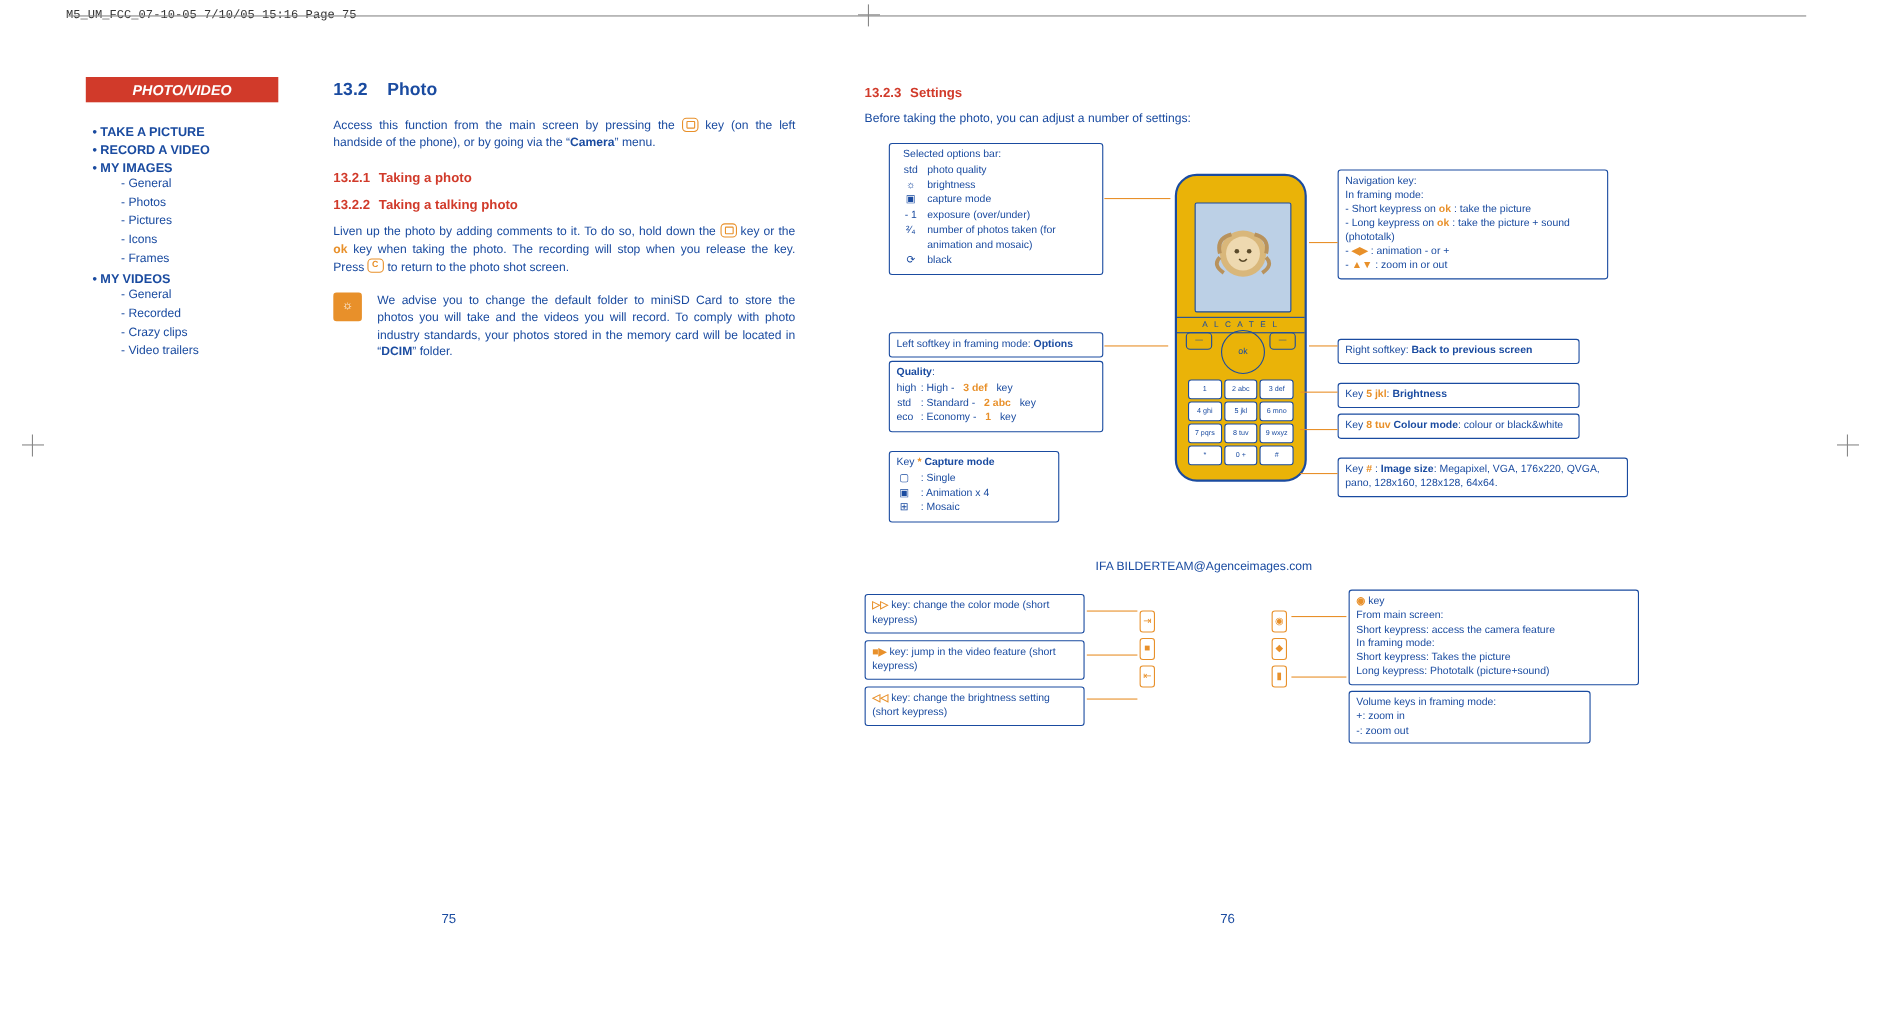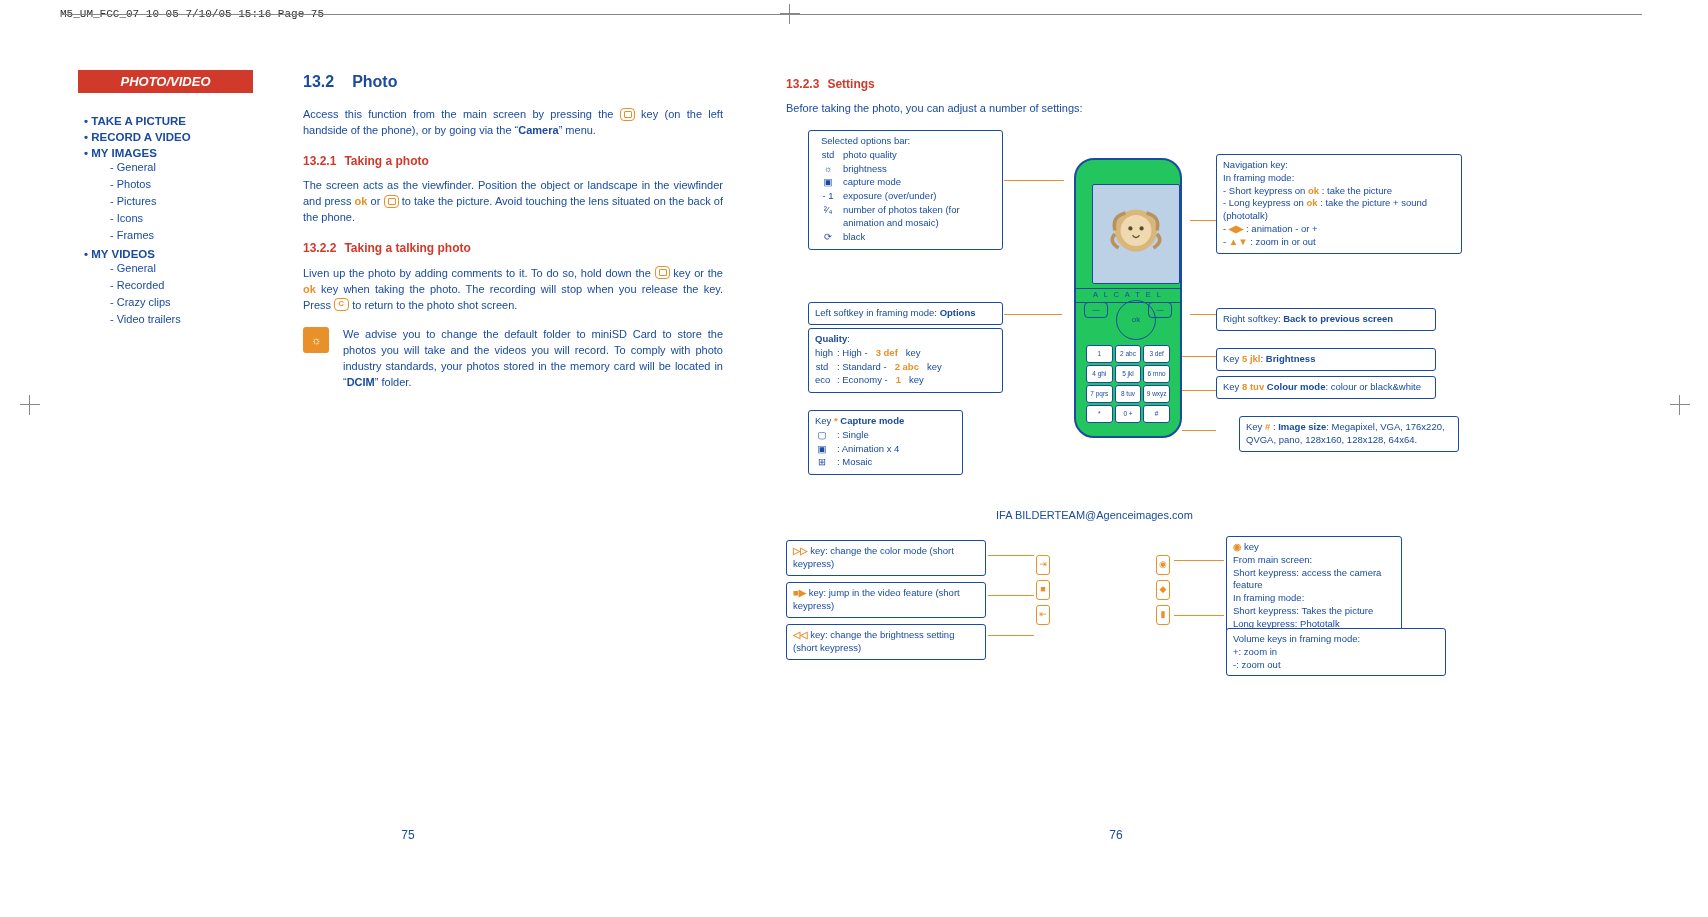--- a/index.html
+++ b/index.html
@@ -92,22 +92,22 @@
     padding: 4px 6px;
     background:#fff;
     position:absolute;
     line-height:1.35;
   }
   .infobox b { font-weight:bold; }
   .box-row { display:flex; gap:8px; align-items:flex-start; margin:1px 0; }
   .ic { width:14px; flex-shrink:0; text-align:center; color:#1a4ba0; }
   .phone-area { position:absolute; left:262px; top:88px; width:160px; height:330px; }
   .phone-body {
-    width:108px; height:280px; border:2px solid #1a4ba0; border-radius:20px;
-    position:relative; margin:0 auto; background:#22c55e;
+    width:120px; height:280px; border:2px solid #1a4ba0; border-radius:20px;
+    position:relative; margin:0 auto; background:#eab308;
   }
   .phone-screen {
     position:absolute; top:24px; left:16px; width:88px; height:100px;
     background:#bcd0e6; border:1px solid #1a4ba0; border-radius:2px;
     display:flex; align-items:center; justify-content:center; overflow:hidden;
   }
   .phone-screen svg { width:70px; height:70px; }
   .brand { position:absolute; top:128px; left:0; right:0; text-align:center;
     font-size:7.5px; letter-spacing:2px; border:1px solid #1a4ba0; border-left:none; border-right:none;
     padding:1px 0; }
@@ -161,23 +161,20 @@
   <div class="col-body">
     <div class="h1">
       <span class="num">13.2</span><span>Photo</span>
     </div>
     <div class="para">
       <span>Access this function from the main screen by pressing the </span><span class="key-icon cam"></span><span> key (on the left handside of the phone), or by going via the “</span><b>Camera</b><span>” menu.</span>
     </div>
     <div class="h2">
       <span class="num">13.2.1</span><span>Taking a photo</span>
     </div>
-    <div class="para">
-      <span>The screen acts as the viewfinder. Position the object or landscape in the viewfinder and press </span><span class="orange">ok</span><span> or </span><span class="key-icon cam"></span><span> to take the picture. Avoid touching the lens situated on the back of the phone.</span>
-    </div>
     <div class="h2">
       <span class="num">13.2.2</span><span>Taking a talking photo</span>
     </div>
     <div class="para">
       <span>Liven up the photo by adding comments to it. To do so, hold down the </span><span class="key-icon cam"></span><span> key or the </span><span class="orange">ok</span><span> key when taking the photo. The recording will stop when you release the key. Press </span><span class="key-icon c"></span><span> to return to the photo shot screen.</span>
     </div>
     <div class="bulb-box">
       <div class="bulb-icon">☼</div>
       <div class="para" style="margin:0">
         <span>We advise you to change the default folder to miniSD Card to store the photos you will take and the videos you will record. To comply with photo industry standards, your photos stored in the memory card will be located in “</span><b>DCIM</b><span>” folder.</span>
@@ -313,21 +310,21 @@
     </div>
 
     <div class="infobox" style="left:430px; top:278px; width:220px;">
       <span>Key </span><span class="orange">5 jkl</span><span>: </span><b>Brightness</b>
     </div>
 
     <div class="infobox" style="left:430px; top:306px; width:220px;">
       <span>Key </span><span class="orange">8 tuv</span><span> </span><b>Colour mode</b><span>: colour or black&amp;white</span>
     </div>
 
-    <div class="infobox" style="left:453px; top:346px; width:220px;">
+    <div class="infobox" style="left:430px; top:346px; width:264px;">
       <span>Key </span><span class="orange">#</span><span> : </span><b>Image size</b><span>: Megapixel, VGA, 176x220, QVGA, pano, 128x160, 128x128, 64x64.</span>
     </div>
 
     <div class="leader" style="left:218px; top:110px; width:60px;"></div>
     <div class="leader" style="left:218px; top:244px; width:58px;"></div>
     <div class="leader" style="left:404px; top:244px; width:26px;"></div>
     <div class="leader" style="left:404px; top:150px; width:26px;"></div>
     <div class="leader" style="left:396px; top:286px; width:34px;"></div>
     <div class="leader" style="left:396px; top:320px; width:34px;"></div>
     <div class="leader" style="left:396px; top:360px; width:34px;"></div>
@@ -353,21 +350,21 @@
       <div class="side-btn">◉</div>
       <div class="side-btn">◆</div>
       <div class="side-btn">▮</div>
     </div>
     <div class="leader" style="left:202px; top:485px; width:46px;"></div>
     <div class="leader" style="left:202px; top:525px; width:46px;"></div>
     <div class="leader" style="left:202px; top:565px; width:46px;"></div>
     <div class="leader" style="left:388px; top:490px; width:50px;"></div>
     <div class="leader" style="left:388px; top:545px; width:50px;"></div>
 
-    <div class="infobox" style="left:440px; top:466px; width:176px;">
+    <div class="infobox" style="left:440px; top:466px; width:264px;">
       <span class="orange">◉</span><span> key</span>
       <div>From main screen:</div>
       <div>Short keypress: access the camera feature</div>
       <div>In framing mode:</div>
       <div>Short keypress: Takes the picture</div>
       <div>Long keypress: Phototalk (picture+sound)</div>
     </div>
     <div class="infobox" style="left:440px; top:558px; width:220px;">
       <div>Volume keys in framing mode:</div>
       <div>+: zoom in</div>

